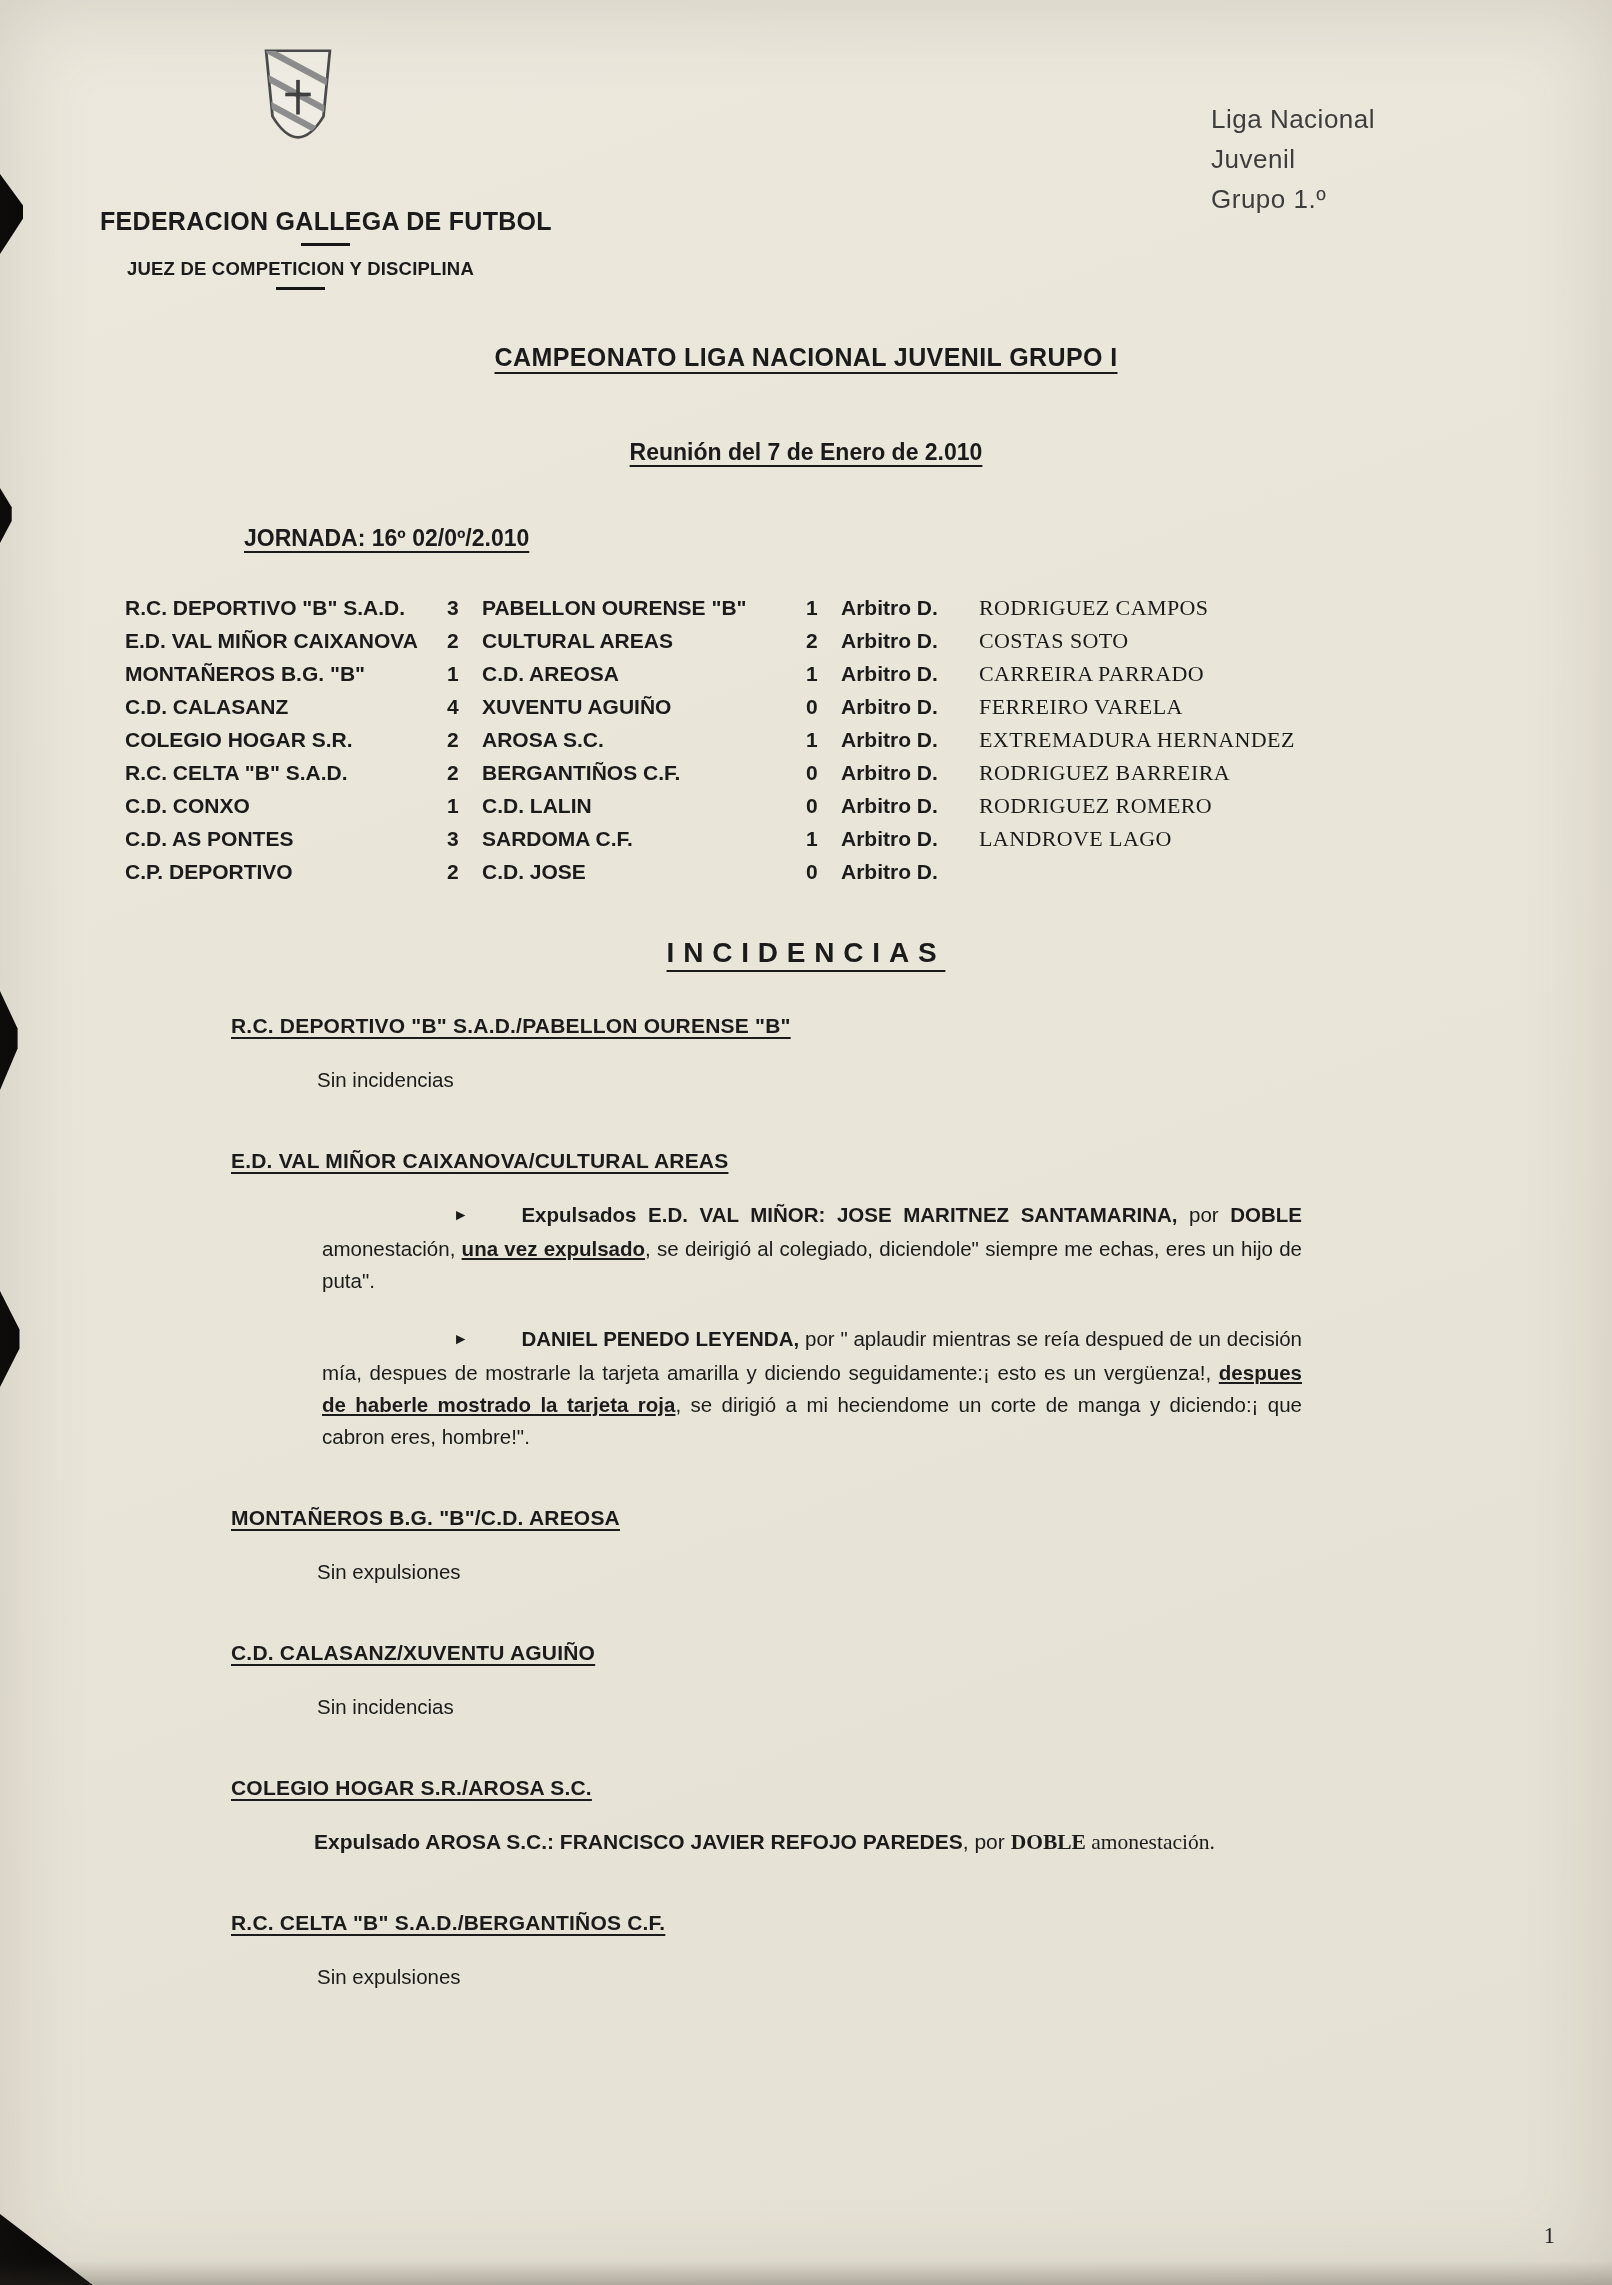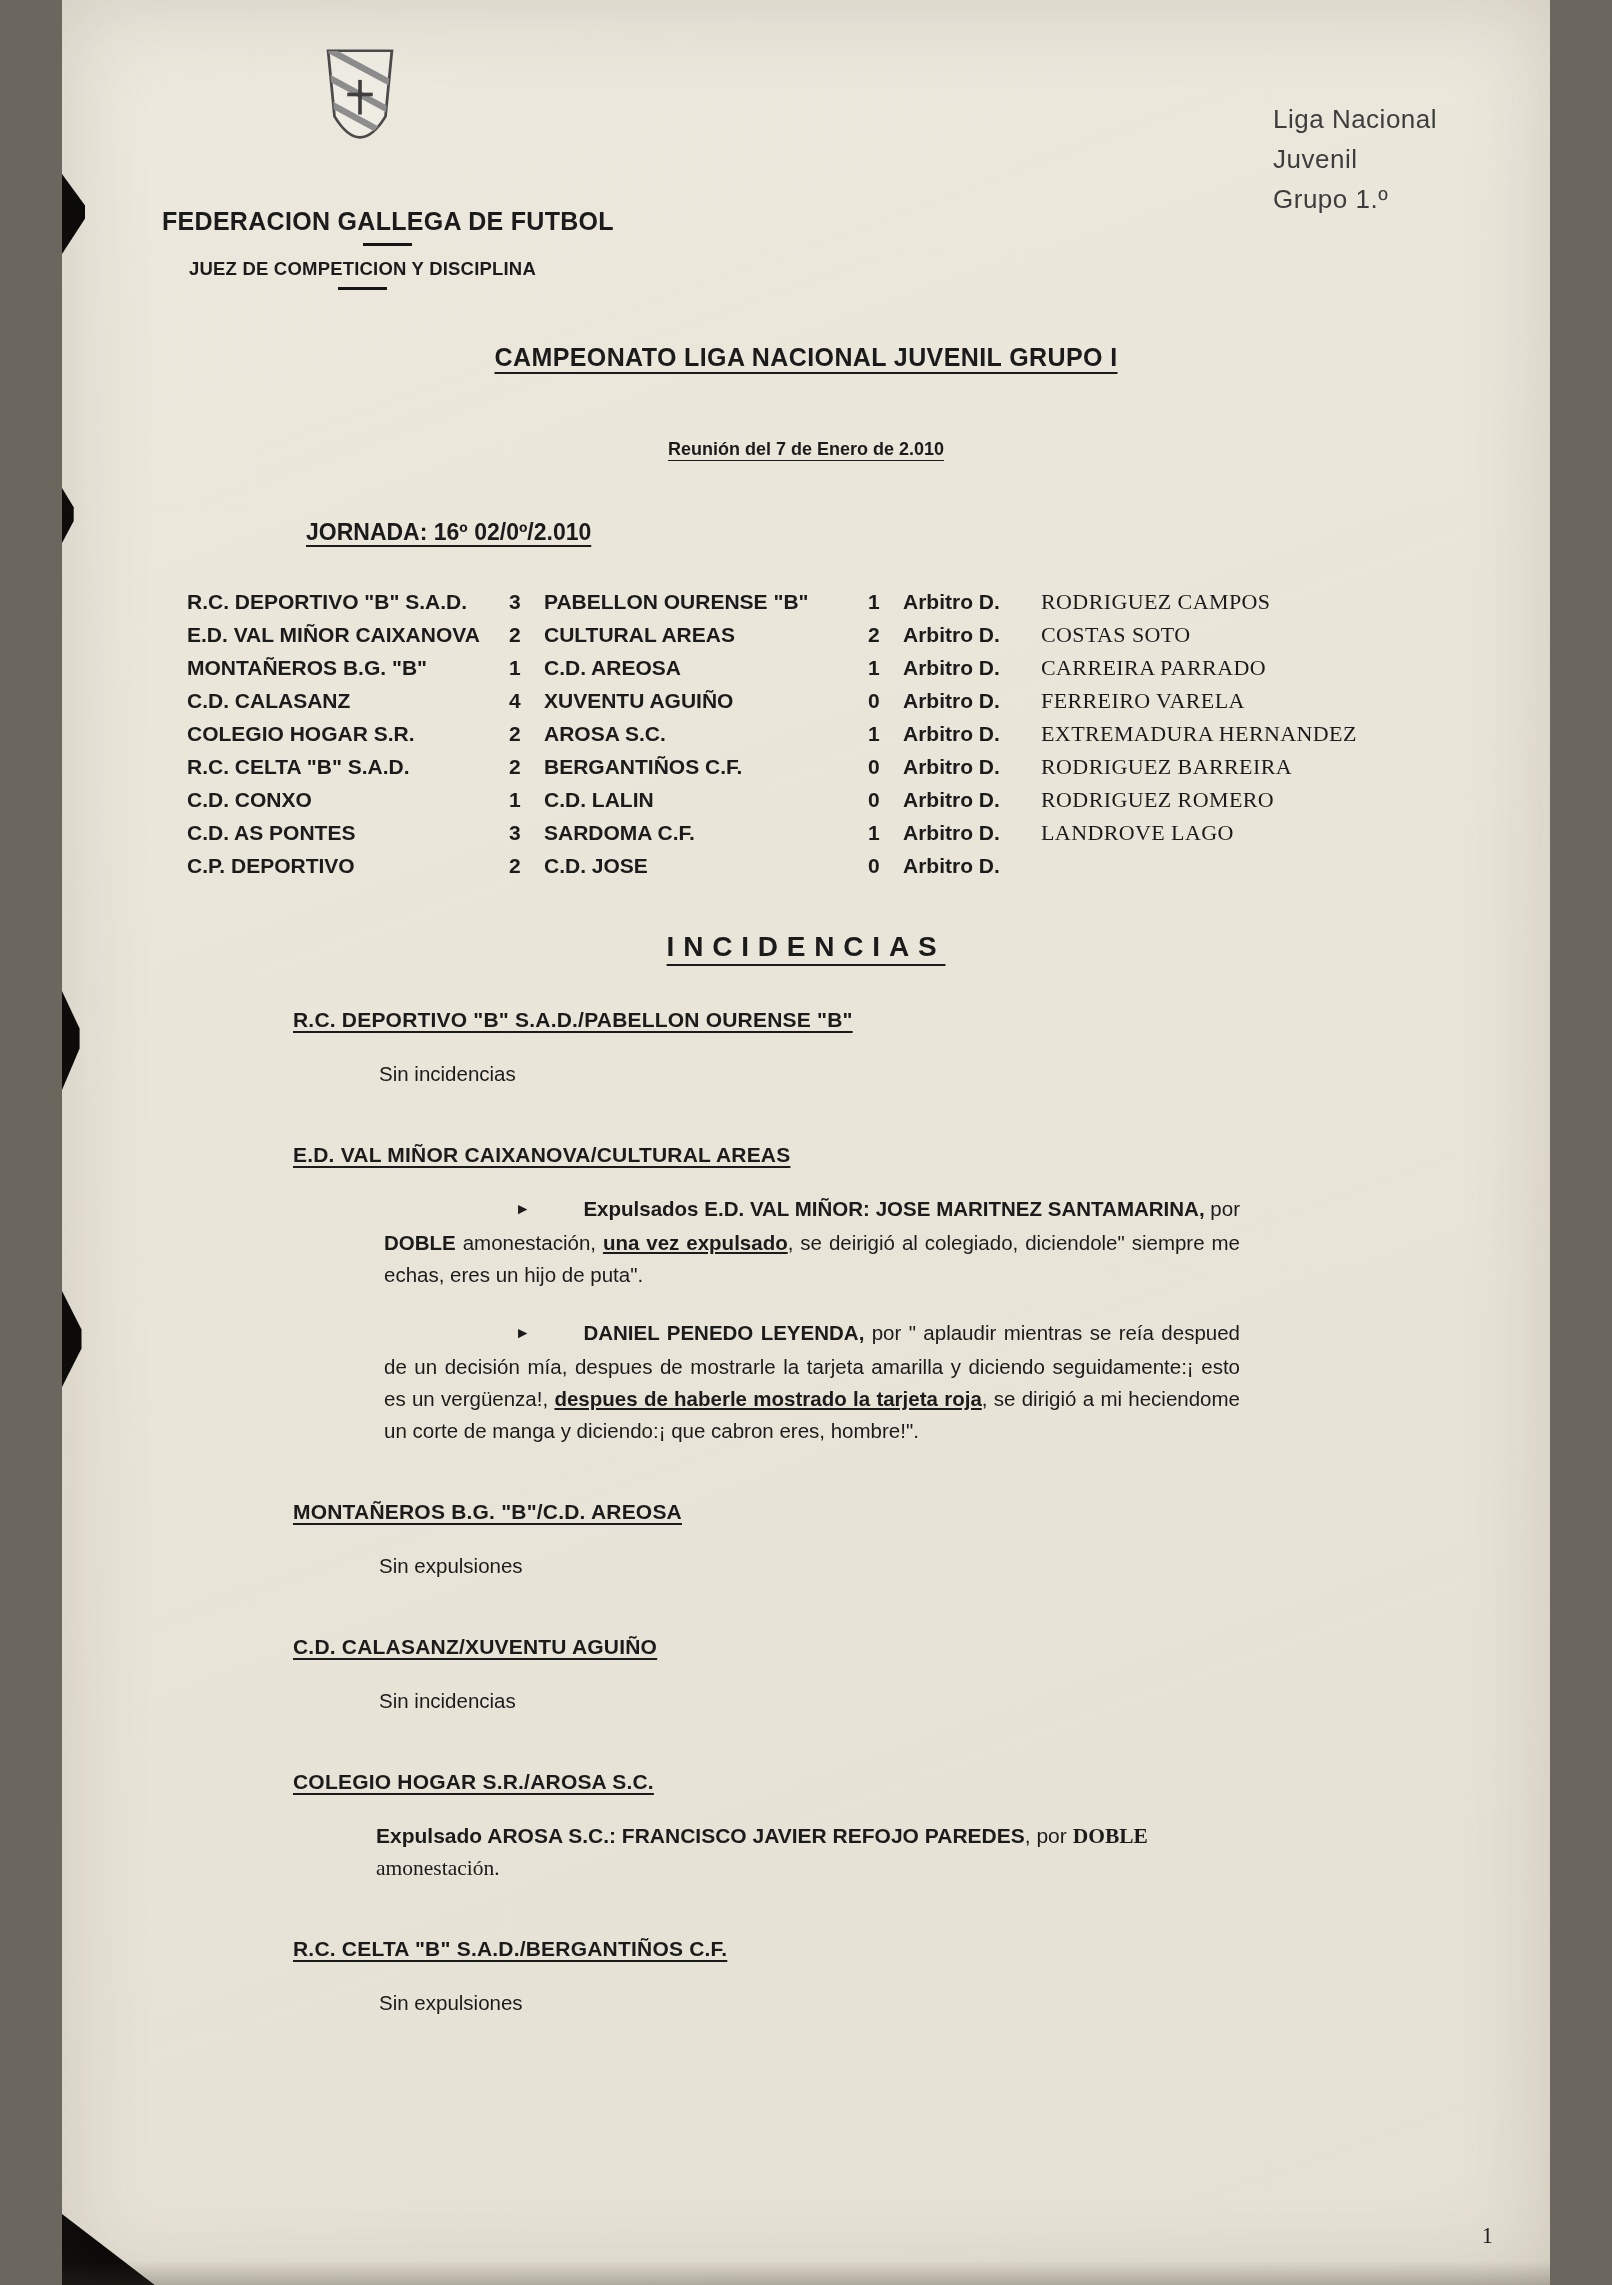--- a/index.html
+++ b/index.html
@@ -1,35 +1,35 @@
 <!DOCTYPE html>
 <html><head>
 <meta charset="utf-8">
 <style>
   html,body{margin:0;padding:0;background:#6b675f;}
   .page{
-    width:1488px;height:2286px;position:relative;overflow:hidden;
+    width:1612px;height:2286px;position:relative;overflow:hidden;
     background:linear-gradient(160deg,#ece8dd 0%,#e8e4d7 55%,#e4e0d3 100%);
     font-family:"Liberation Sans",sans-serif;color:#1b1b1b;margin:0 auto;
   }
   .page::after{content:"";position:absolute;inset:0;pointer-events:none;
     box-shadow:inset 0 0 88px rgba(90,80,60,0.18);}
   
   .logo{position:absolute;left:257px;top:45px;}
   .league{position:absolute;left:1211px;top:99px;font-size:26px;line-height:40px;color:#3d3d3d;letter-spacing:0.5px;}
   .org{position:absolute;left:100px;top:207px;}
   .org-line{display:table;}
   .org-line.sub{margin-left:27px;margin-top:12.7px;}
   .org-title{font-size:25px;font-weight:700;letter-spacing:0.3px;}
   .org-sub{font-size:18.5px;font-weight:700;letter-spacing:0.2px;}
   .dash{width:49px;height:2.9px;background:#161616;margin:6.8px auto 0;}
   
   .content{position:absolute;left:0;top:343px;width:100%;}
   .doc-title{text-align:center;font-size:25px;font-weight:700;text-decoration:underline;text-underline-offset:5.9px;letter-spacing:0.4px;}
-  .meeting{margin-top:67px;text-align:center;font-size:18px;font-weight:700;text-decoration:underline;text-underline-offset:4.9px;}
+  .meeting{margin-top:67px;text-align:center;font-size:23px;font-weight:700;text-decoration:underline;text-underline-offset:4.9px;}
   .jornada{margin-top:59px;margin-left:244px;font-size:23px;font-weight:700;text-decoration:underline;text-underline-offset:4.9px;}
   .results{margin-top:39px;margin-left:125px;margin-right:19.5px;}
   .rrow{display:grid;grid-template-columns:322px 35px 324px 35px 138px 1fr;font-size:21px;font-weight:700;line-height:33px;}
   .cell{white-space:nowrap;}
   .cell.ref-name{font-family:"Liberation Serif",serif;font-weight:400;font-size:22px;letter-spacing:0.4px;}
   .incid-title{margin-top:49px;text-align:center;font-size:28px;font-weight:700;letter-spacing:8.8px;text-decoration:underline;text-underline-offset:7.8px;}
   .sections{margin-left:231px;margin-right:310px;}
   .section{margin-top:53px;}
   .sections .section:first-child{margin-top:45px;}
   .sec-heading{font-size:21px;font-weight:700;text-decoration:underline;text-underline-offset:3.9px;letter-spacing:0.2px;}

